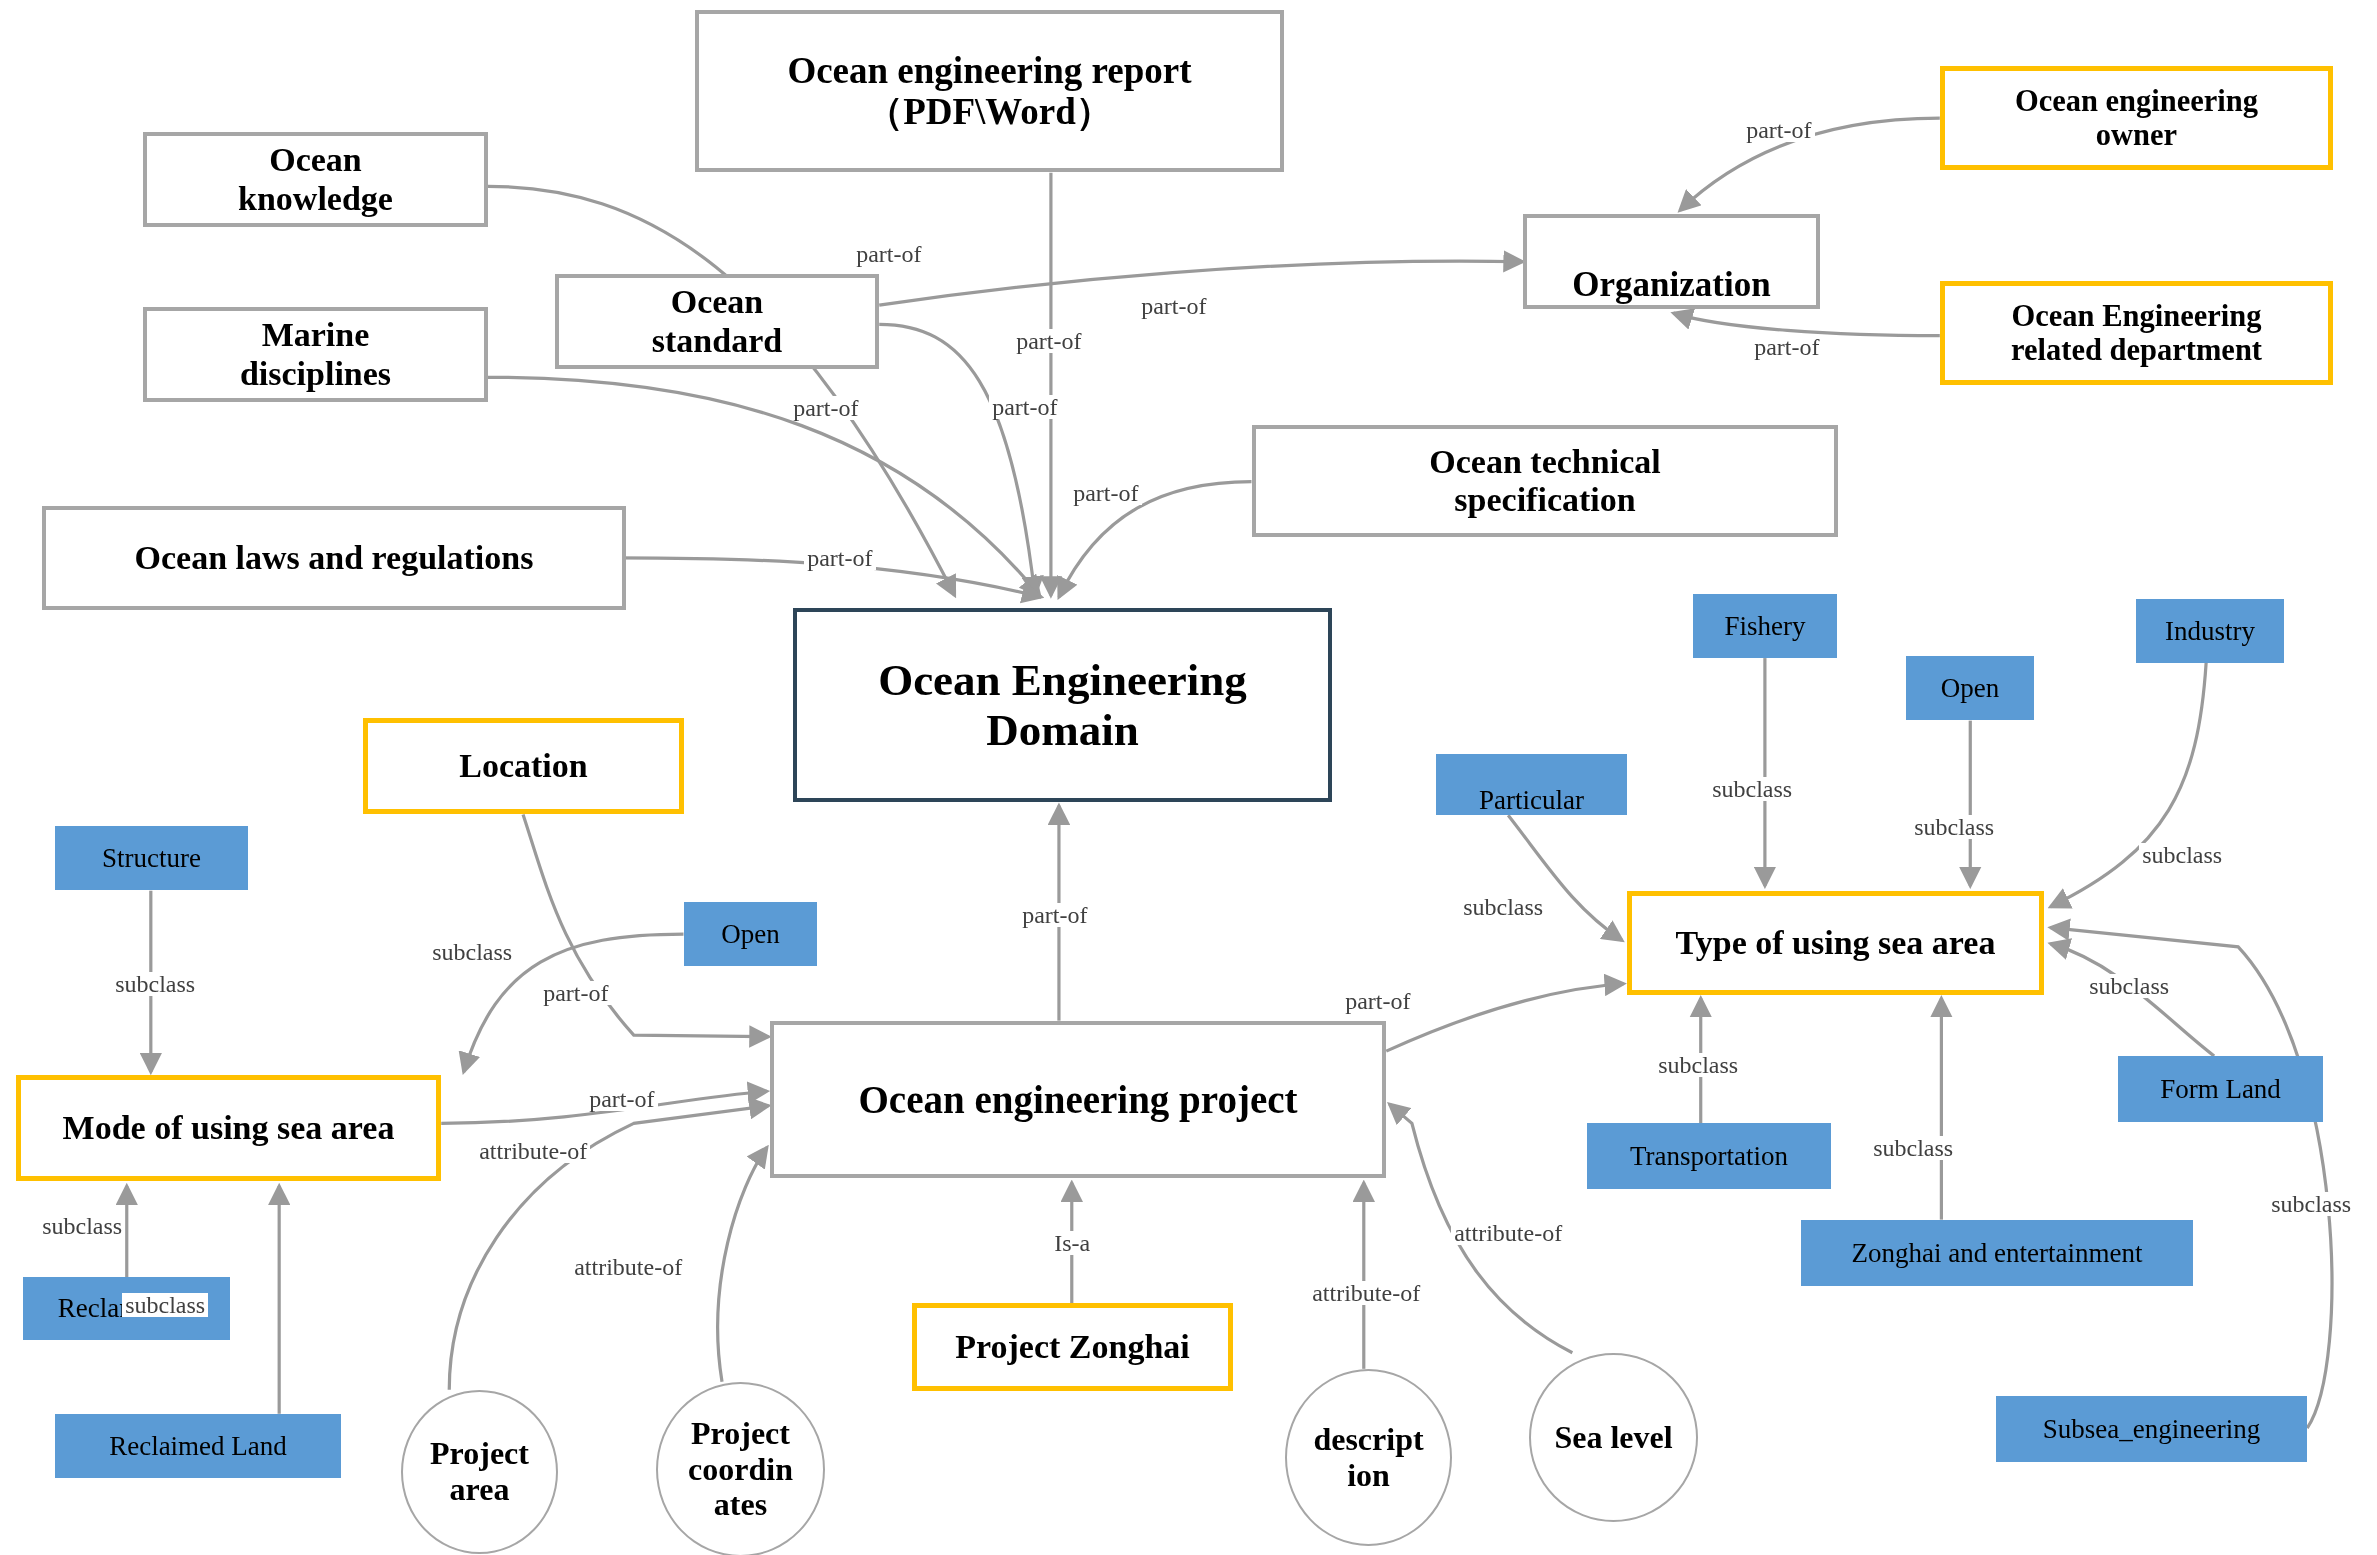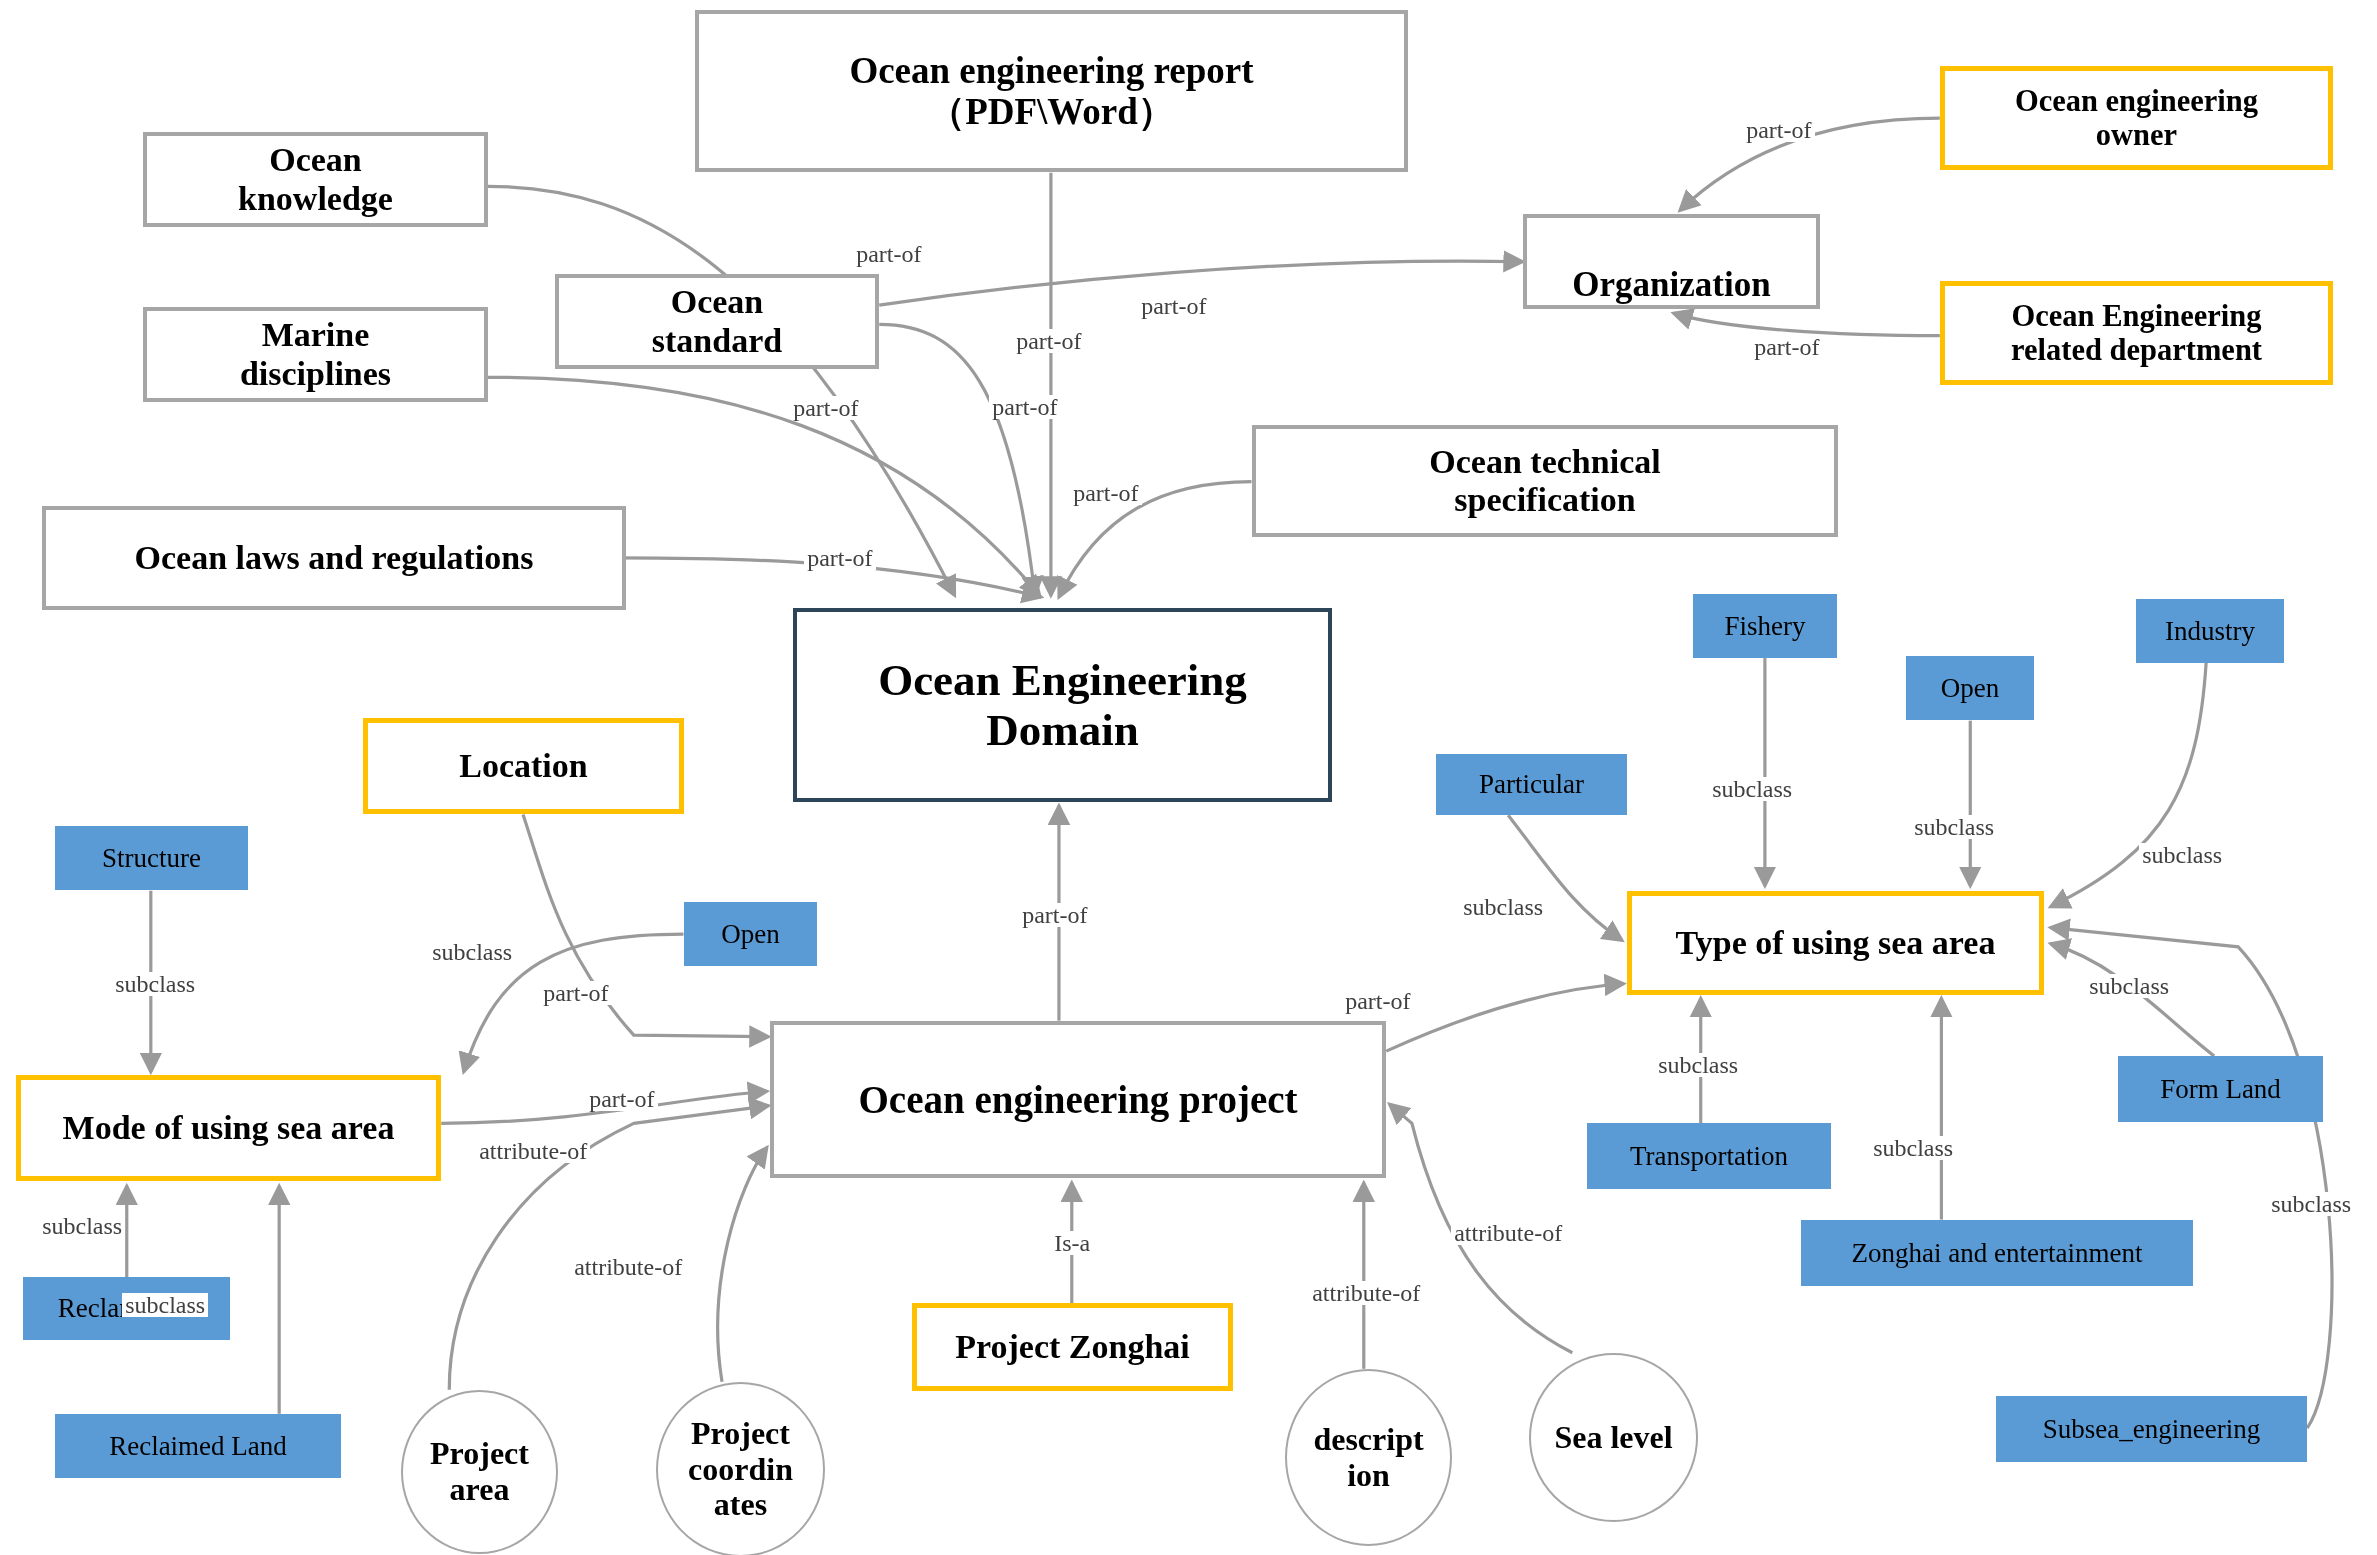--- a/index.html
+++ b/index.html
@@ -113,21 +113,21 @@
         <path d="M 2456 898 L 2456 1104"></path>
         <path d="M 2750 826 C 2740 980, 2700 1060, 2556 1130"></path>
         <path d="M 2760 1316 C 2700 1270, 2640 1200, 2556 1176"></path>
         <path d="M 2120 1400 L 2120 1244"></path>
         <path d="M 2420 1520 L 2420 1244"></path>
         <path d="M 2876 1780 C 2930 1700, 2920 1320, 2790 1180 L 2556 1156"></path>
       </g>
   </svg>
 
   <div id="nodes-layer">
-      <div class="node n-grey" style="left: 695px; top: 10.4px; width: 713px; height: 162px; font-size: 37px;">
+      <div class="node n-grey" style="left: 695px; top: 10.4px; width: 589px; height: 162px; font-size: 37px;">
         <span style="white-space: pre-line;">Ocean engineering report
 （PDF\Word）</span>
       </div>
       <div class="node n-grey" style="left: 143px; top: 132px; width: 345px; height: 95px; font-size: 34px;">
         <span style="white-space: pre-line;">Ocean
 knowledge</span>
       </div>
       <div class="node n-grey" style="left: 143px; top: 307px; width: 345px; height: 95px; font-size: 34px;">
         <span style="white-space: pre-line;">Marine
 disciplines</span>
@@ -194,21 +194,21 @@
       <div class="node n-ellipse" style="left: 1285px; top: 1369px; width: 167px; height: 177px; font-size: 32px;">
         <span style="white-space: pre-line;">descript
 ion</span>
       </div>
       <div class="node n-ellipse" style="left: 1529px; top: 1353px; width: 169px; height: 169px; font-size: 32px;">
         <span style="white-space: pre-line;">Sea level</span>
       </div>
       <div class="node n-gold" style="left: 1627px; top: 891px; width: 417px; height: 104px; font-size: 34px;">
         <span style="white-space: pre-line;">Type of using sea area</span>
       </div>
-      <div class="node n-blue" style="left: 1436px; top: 754px; width: 191px; height: 61px; font-size: 27px;">
+      <div class="node n-blue" style="left: 1436px; top: 754px; width: 191px; height: 61px; font-size: 27px; align-items: flex-end;">
         <span style="white-space: pre-line;">Particular</span>
       </div>
       <div class="node n-blue" style="left: 1693px; top: 594px; width: 144px; height: 64px; font-size: 27px;">
         <span style="white-space: pre-line;">Fishery</span>
       </div>
       <div class="node n-blue" style="left: 1906px; top: 656px; width: 128px; height: 64px; font-size: 27px;">
         <span style="white-space: pre-line;">Open</span>
       </div>
       <div class="node n-blue" style="left: 2136px; top: 599px; width: 148px; height: 64px; font-size: 27px;">
         <span style="white-space: pre-line;">Industry</span>

